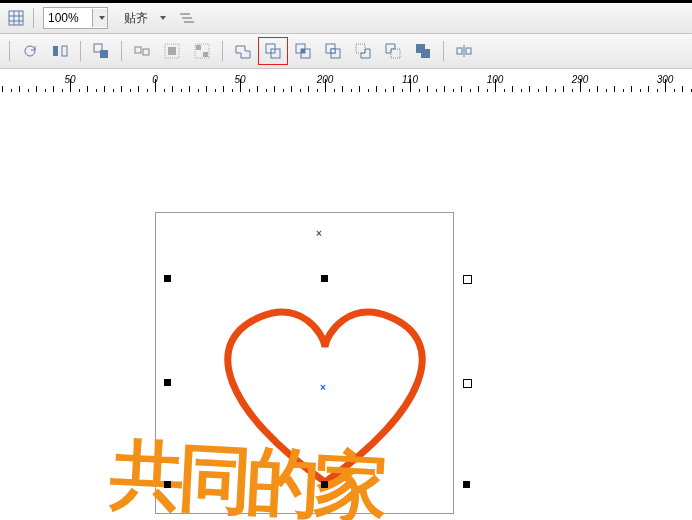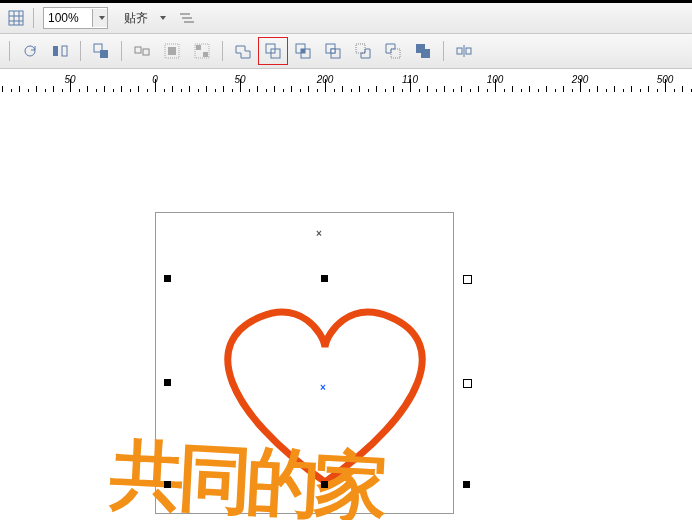--- a/index.html
+++ b/index.html
@@ -389,21 +389,21 @@
     <div class="tick minor" style="left: 673.5px;"></div>
     <div class="tick med" style="left: 682px;"></div>
     <div class="tick minor" style="left: 690.5px;"></div>
     <div class="num" style="left: 70px;">50</div>
     <div class="num" style="left: 155px;">0</div>
     <div class="num" style="left: 240px;">50</div>
     <div class="num" style="left: 325px;">200</div>
     <div class="num" style="left: 410px;">110</div>
     <div class="num" style="left: 495px;">100</div>
     <div class="num" style="left: 580px;">290</div>
-    <div class="num" style="left: 665px;">500</div>
+    <div class="num" style="left: 665px;">300</div>
   </div>
 
 <div class="canvas-area">
   <div class="page-shadow"></div>
   <div class="page"></div>
 
   <svg class="heart" width="260" height="200">
     <path d="M130 190
              C 30 120, 5 50, 65 25
              C 105 8, 128 40, 130 55

